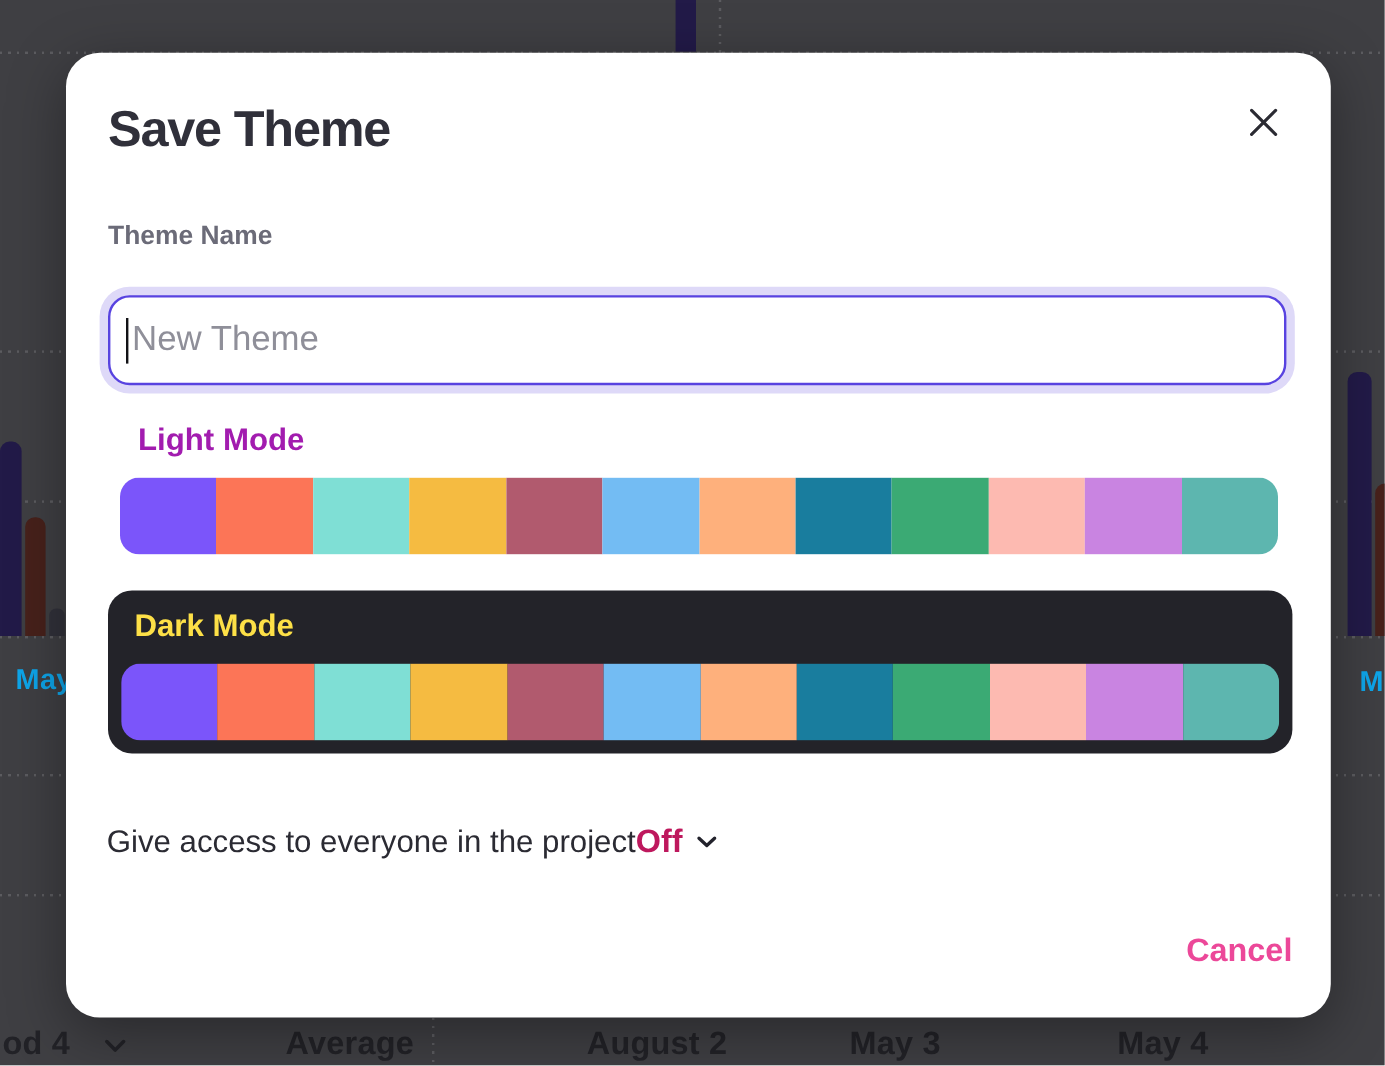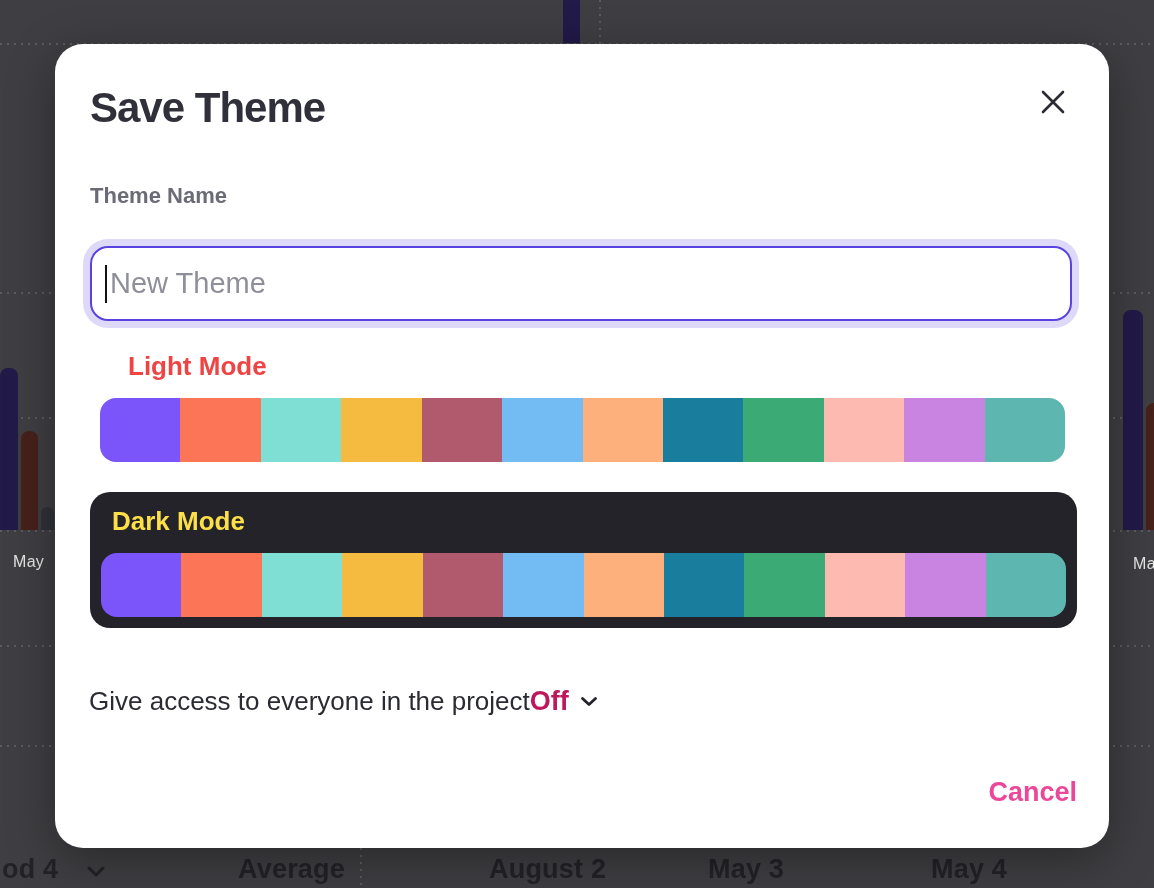--- a/index.html
+++ b/index.html
@@ -7,21 +7,21 @@
   body { font-family:"Liberation Sans", sans-serif; overflow:hidden; }
 
   .screen { position:relative; width:1154px; height:888px; background:var(--backdrop-bg,#3F3F43); overflow:hidden; }
 
   
   .hgrid { position:absolute; left:0; width:1154px; height:2px;
     background-image:repeating-linear-gradient(to right,#5c5c60 0 2px,transparent 2px 7px); }
   .vgrid { position:absolute; width:2px;
     background-image:repeating-linear-gradient(to bottom,#5c5c60 0 2px,transparent 2px 7px); }
   .bg-bar { position:absolute; border-radius:8px 8px 0 0; }
-  .side-label { position:absolute; color:#e5e5e5; font-size:16px; font-weight:400; letter-spacing:.3px; }
+  .side-label { position:absolute; color:#0ea5e9; font-size:24px; font-weight:700; letter-spacing:.3px; }
   .x-label { position:absolute; top:854px; color:#222227; font-size:27px; font-weight:600; letter-spacing:.2px; white-space:nowrap; }
   .chevron-sm { display:inline-block; vertical-align:middle; }
 
   
   .modal { position:absolute; left:55px; top:44px; width:1054px; height:804px;
     background:#ffffff; border-radius:28px; box-shadow:0 12px 48px rgba(0,0,0,.35); }
 
   .modal-title { position:absolute; left:35px; top:40px; font-size:42px; font-weight:700;
     color:#30303A; letter-spacing:-1px; }
 
@@ -30,21 +30,21 @@
 
   .field-label { position:absolute; left:35px; top:139px; font-size:22px; font-weight:600; color:#6B6B78; }
 
   .name-input-wrap { position:absolute; left:35px; top:183px; width:982px; height:75px;margin-top:19px; }
   .name-input { width:100%; height:100%; border:2px solid var(--accent,#5843E0); border-radius:18px;
     box-shadow:0 0 0 7px var(--accent-glow,#DED9F8); padding:0 0 0 18px; font-size:29px;
     color:#1d1d24; background:#fff; outline:none; font-family:inherit; }
   .name-input::placeholder { color:#8F8F99; }
   .caret { position:absolute; left:15px; top:19px; width:2px; height:38px; background:#121216; }
 
-  .section-label { position:absolute; left:73px; top:307px; font-size:26px; font-weight:700; color:#ef4444; }
+  .section-label { position:absolute; left:60px; top:307px; font-size:26px; font-weight:700; color:#a21caf; }
 
   .palette-strip { display:flex; overflow:hidden; border-radius:16px; }
   .palette-strip .swatch { flex:1 1 0; }
   .light-strip { position:absolute; left:45px; top:354px; width:965px; height:64px; }
 
   .dark-card { position:absolute; left:35px; top:448px; width:987px; height:136px;
     border-radius:20px; background:var(--dark-card-bg,#232329); }
   .dark-card-label { position:absolute; left:22px; top:14px; font-size:26px; font-weight:700; color:#fde047; }
   .dark-strip { position:absolute; left:11px; top:61px; width:965px; height:64px; }
 

